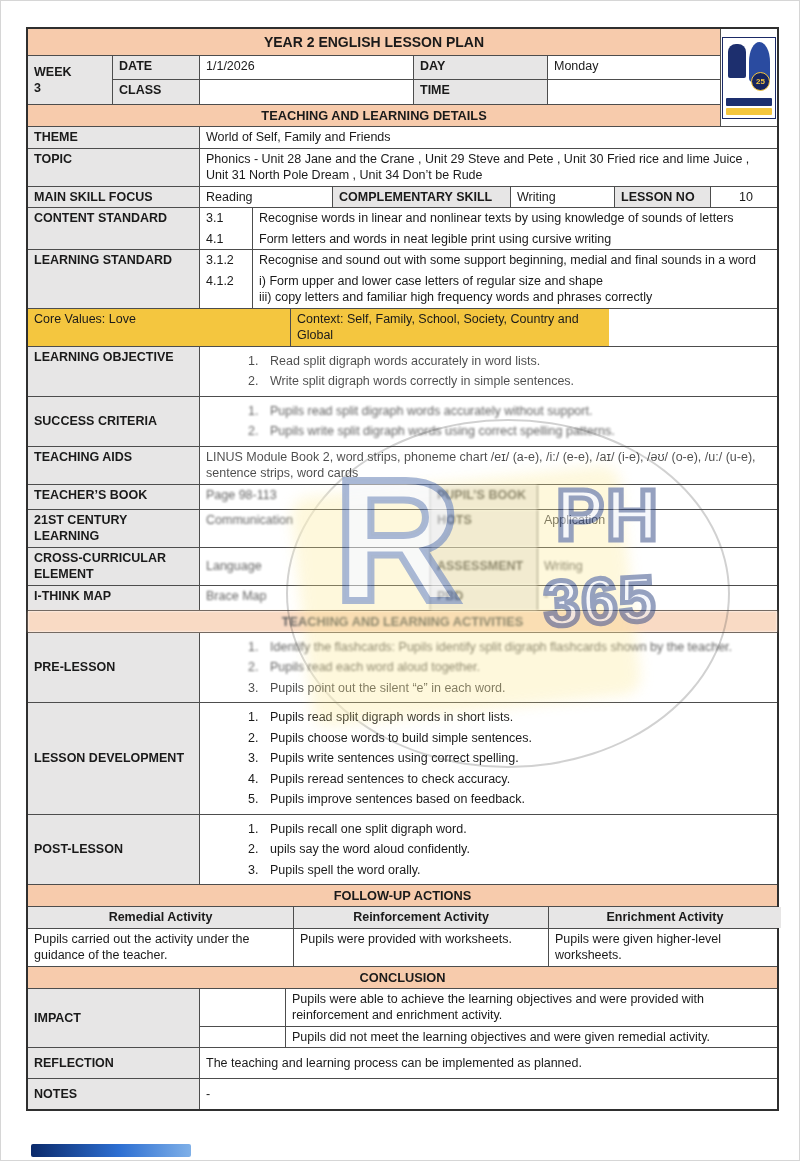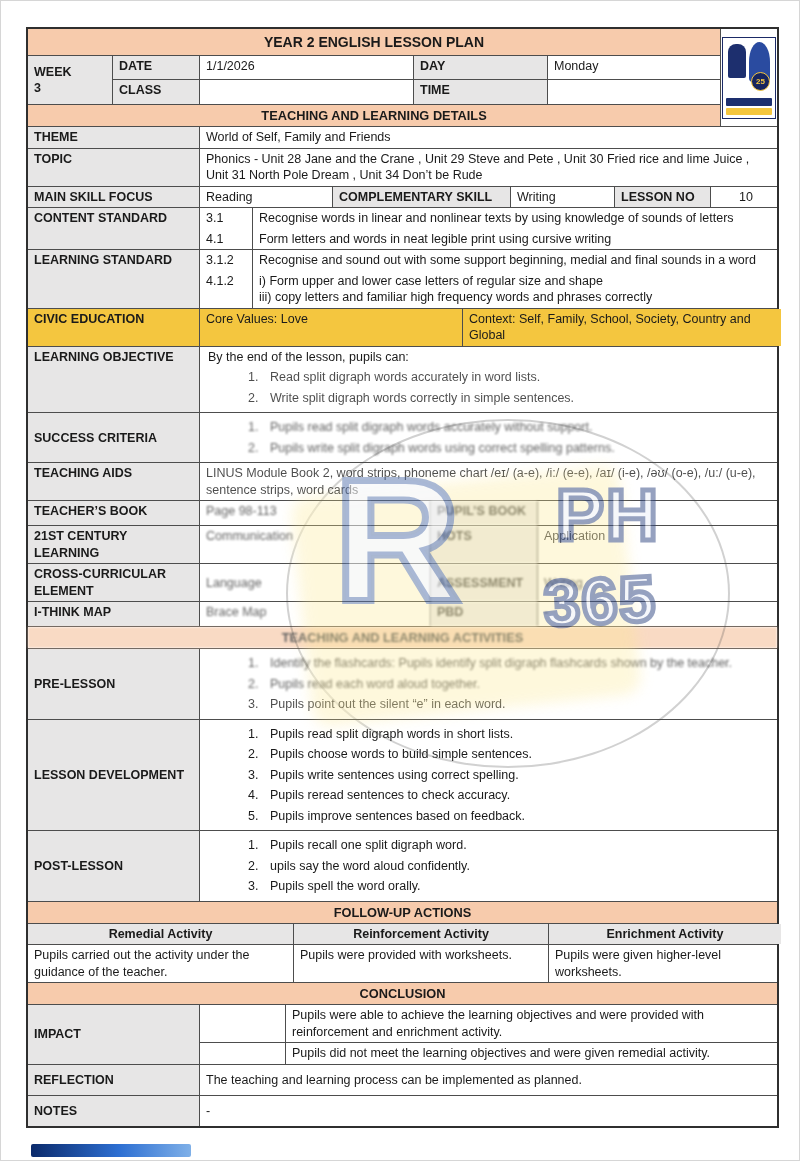--- a/index.html
+++ b/index.html
@@ -164,29 +164,27 @@
           <div class="cell code">4.1.2</div>
           <div class="cell txt">
             <div>i) Form upper and lower case letters of regular size and shape</div>
             <div>iii) copy letters and familiar high frequency words and phrases correctly</div>
           </div>
         </div>
       </div>
     </div>
 
     <div class="row">
-      <div class="cell lab yellow bR">CIVIC EDUCATION</div>
       <div class="cell w263 yellow bR">Core Values: Love</div>
       <div class="cell w318 yellow">Context: Self, Family, School, Society, Country and Global</div>
     </div>
 
     <div class="row">
       <div class="cell lab gray bR">LEARNING OBJECTIVE</div>
       <div class="cell val">
-        <div class="intro">By the end of the lesson, pupils can:</div>
         <ol class="num b1">
           <li>Read split digraph words accurately in word lists.</li>
           <li>Write split digraph words correctly in simple sentences.</li>
         </ol>
       </div>
     </div>
 
     <div class="row">
       <div class="cell lab gray bR vc">SUCCESS CRITERIA</div>
       <div class="cell val">

